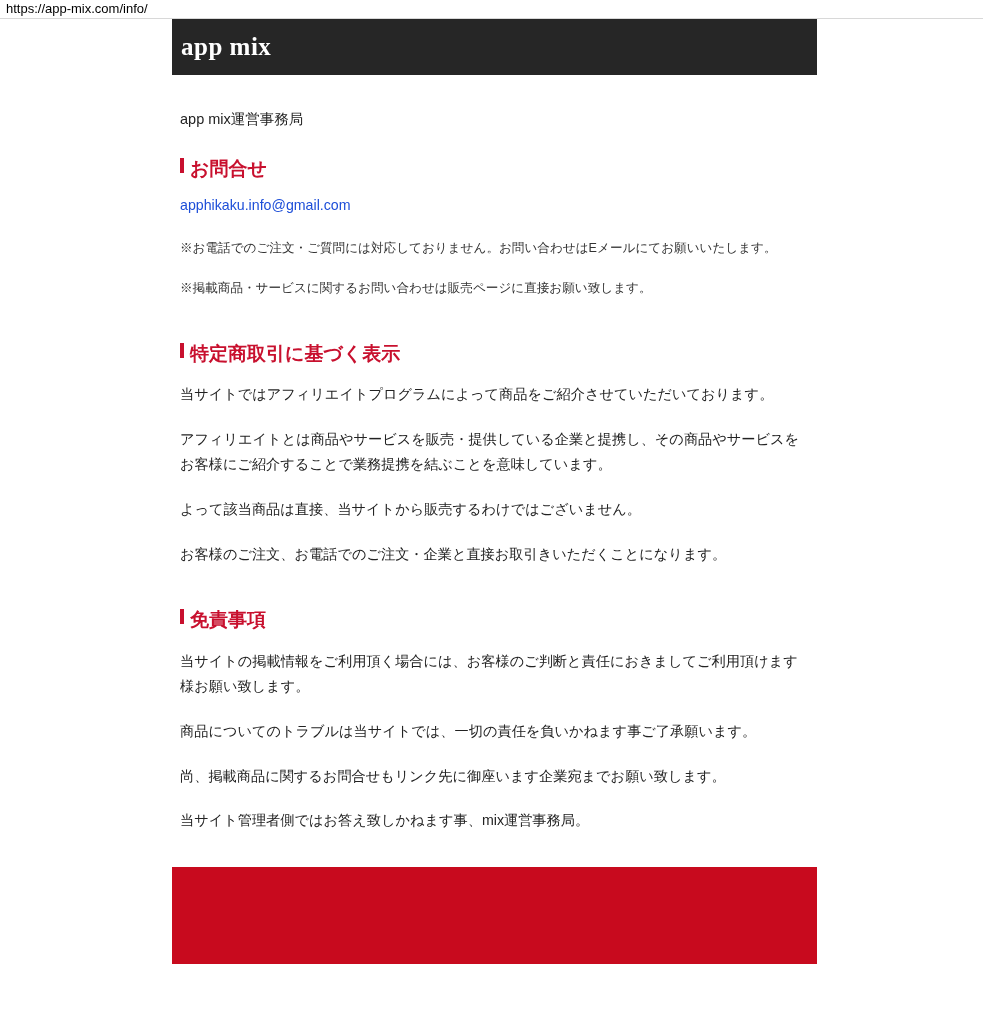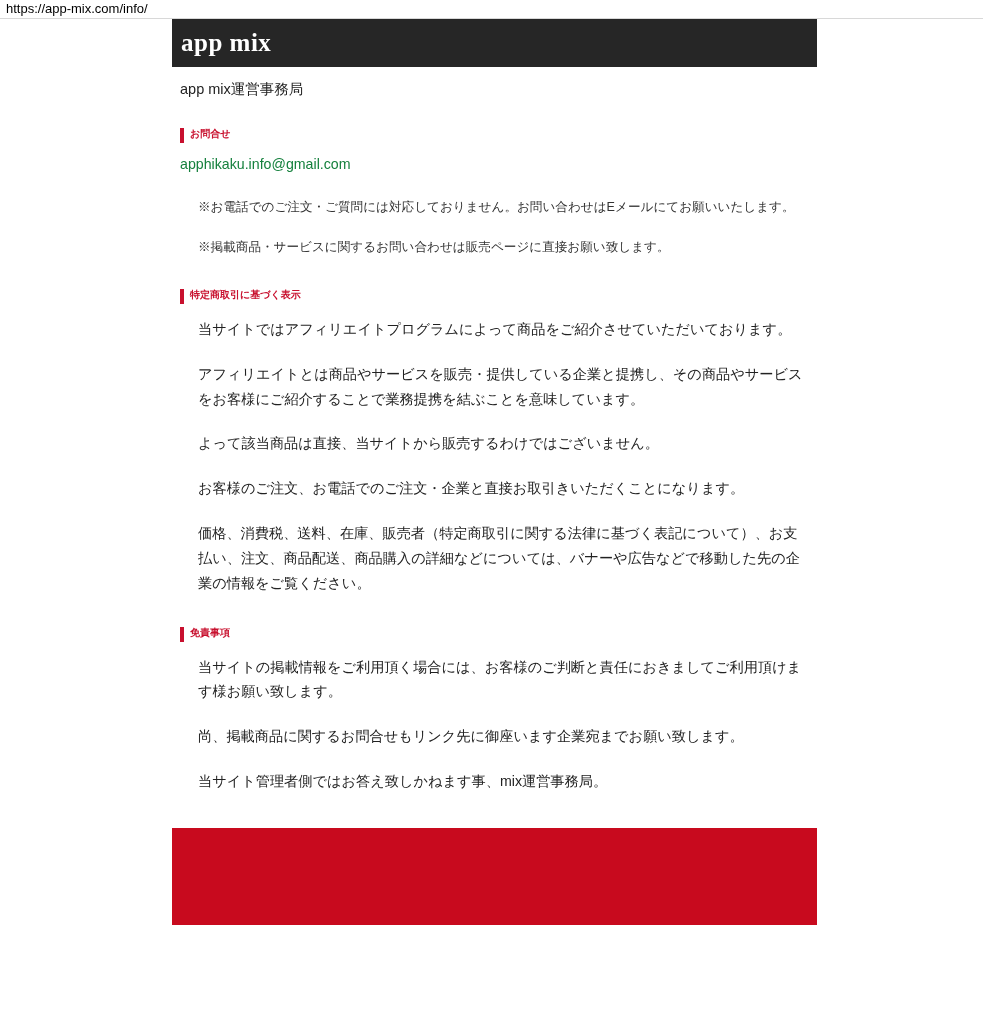--- a/index.html
+++ b/index.html
@@ -32,81 +32,81 @@
     width: 983px;
     box-sizing: border-box;
   }
   
   .site {
     margin-left: 172px;
     width: 645px;
   }
   .site-header {
     background: #262626;
-    height: 48px;
+    height: 56px;
     display: flex;
     align-items: center;
     padding-left: 9px;
     box-sizing: border-box;
   }
   .site-title {
     color: #ffffff;
     font-family: "Liberation Serif", serif;
     font-weight: bold;
     font-size: 25px;
     letter-spacing: 0.5px;
   }
   .body-area {
-    padding: 12px 8px 0 8px;
+    padding: 34px 8px 0 8px;
     box-sizing: border-box;
   }
   .org-name {
     font-size: 14.5px;
     color: #222;
     margin: 0 0 26px 0;
     line-height: 1.5;
   }
   .section {
     margin-bottom: 10px;
   }
   .sec-title {
     position: relative;
     padding-left: 10px;
     color: #c8102e;
-    font-size: 10px;
+    font-size: 19px;
     font-weight: bold;
     margin: 0 0 16px 0;
     line-height: 1.3;
   }
   .sec-title::before {
     content: "";
     position: absolute;
     left: 0;
     top: 1px;
     width: 4px;
     height: 15px;
     background: #c8102e;
   }
   .sec-title.spaced {
-    margin-top: 30px;
+    margin-top: 42px;
   }
   p.para {
     font-size: 14.2px;
     color: #222;
     line-height: 1.75;
-    margin: 0 0 20px 18px;
+    margin: 0 0 20px 0;
   }
   p.para.small {
     font-size: 12.6px;
     color: #333;
     margin-bottom: 18px;
   }
   .mail {
     font-size: 14.2px;
-    color: #15803d;
+    color: #1d4ed8;
     margin: 0 0 24px 0;
   }
   .footer {
     margin-top: 34px;
     background: #c80a1e;
     height: 97px;
     color: #fff;
     text-align: center;
     box-sizing: border-box;
     padding-top: 26px;
@@ -138,26 +138,26 @@
           <p class="para small">※お電話でのご注文・ご質問には対応しておりません。お問い合わせはEメールにてお願いいたします。</p>
           <p class="para small">※掲載商品・サービスに関するお問い合わせは販売ページに直接お願い致します。</p>
         </div>
 
         <div class="section">
           <h2 class="sec-title spaced">特定商取引に基づく表示</h2>
           <p class="para">当サイトではアフィリエイトプログラムによって商品をご紹介させていただいております。</p>
           <p class="para">アフィリエイトとは商品やサービスを販売・提供している企業と提携し、その商品やサービスをお客様にご紹介することで業務提携を結ぶことを意味しています。</p>
           <p class="para">よって該当商品は直接、当サイトから販売するわけではございません。</p>
           <p class="para">お客様のご注文、お電話でのご注文・企業と直接お取引きいただくことになります。</p>
-          <p class="para">価格、消費税、送料、在庫、販売者（特定商取引に関する法律に基づく表記について）、お支払い、注文、商品配送、商品購入の詳細などについては、バナーや広告などで移動した先の企業の情報をご覧ください。</p>
         </div>
 
         <div class="section">
           <h2 class="sec-title spaced">免責事項</h2>
           <p class="para">当サイトの掲載情報をご利用頂く場合には、お客様のご判断と責任におきましてご利用頂けます様お願い致します。</p>
+          <p class="para">商品についてのトラブルは当サイトでは、一切の責任を負いかねます事ご了承願います。</p>
           <p class="para">尚、掲載商品に関するお問合せもリンク先に御座います企業宛までお願い致します。</p>
           <p class="para">当サイト管理者側ではお答え致しかねます事、mix運営事務局。</p>
         </div>
 
       </div>
 
       <div class="footer">
         
         
       </div>

